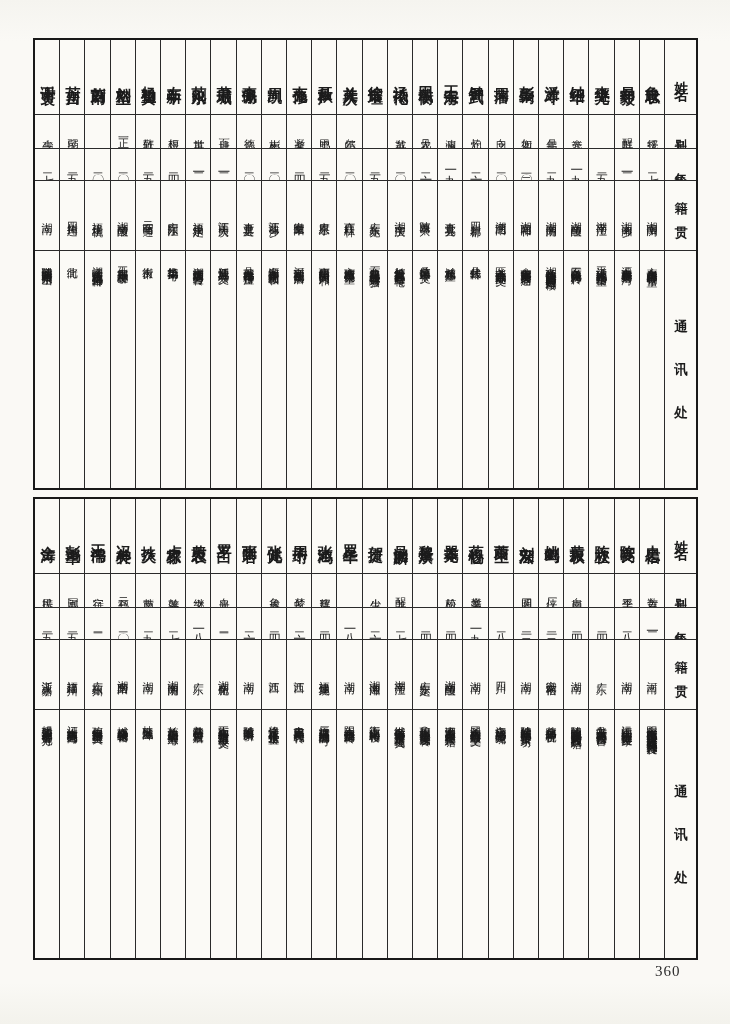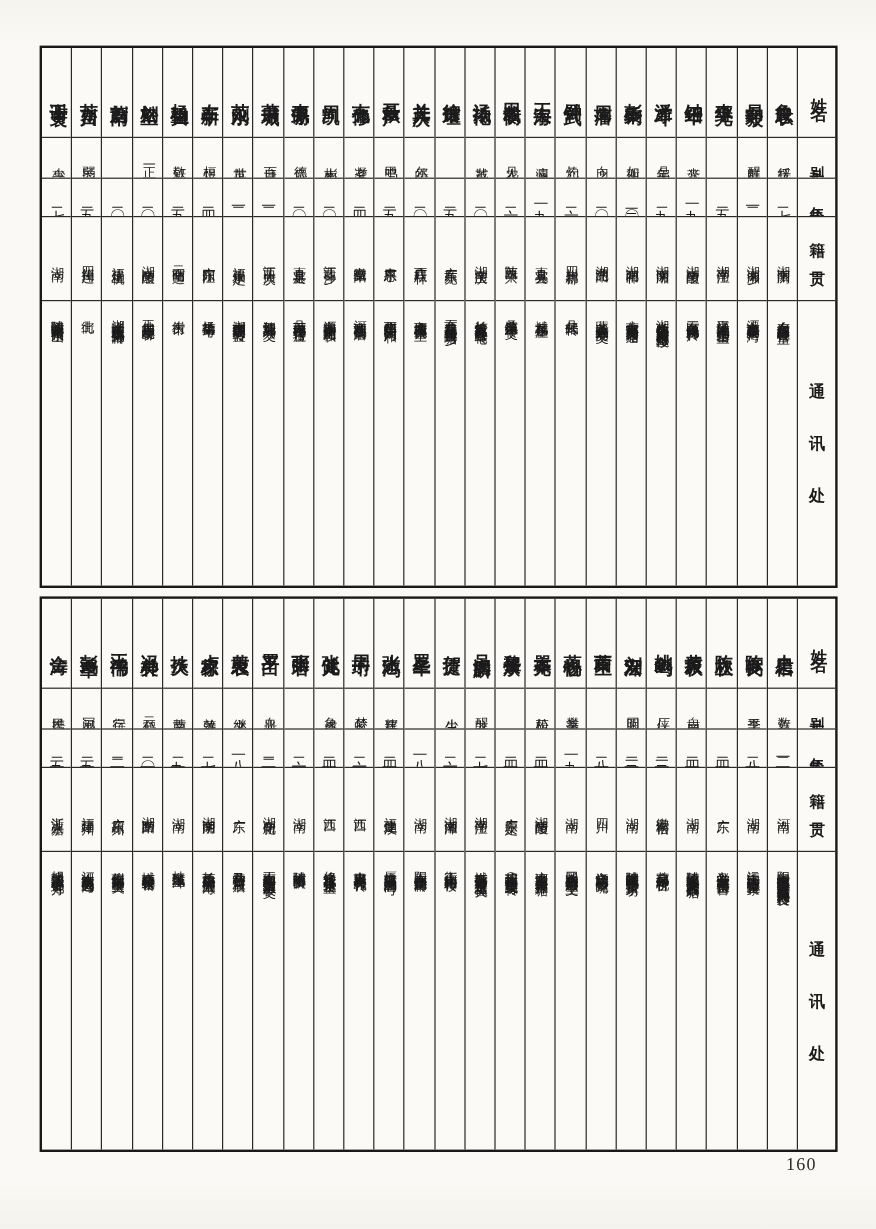--- a/index.html
+++ b/index.html
@@ -995,13 +995,13 @@
       </div>
       <div class="cell c-origin">
         <span class="vtext">浙江永嘉</span>
       </div>
       <div class="cell c-addr">
         <span class="vtext">枬溪龙沙四十二都覆吞地方</span>
       </div>
     </div>
   </div>
 
-<div class="page-number">160</div>
+<div class="page-number">360</div>
 
 </body></html>

